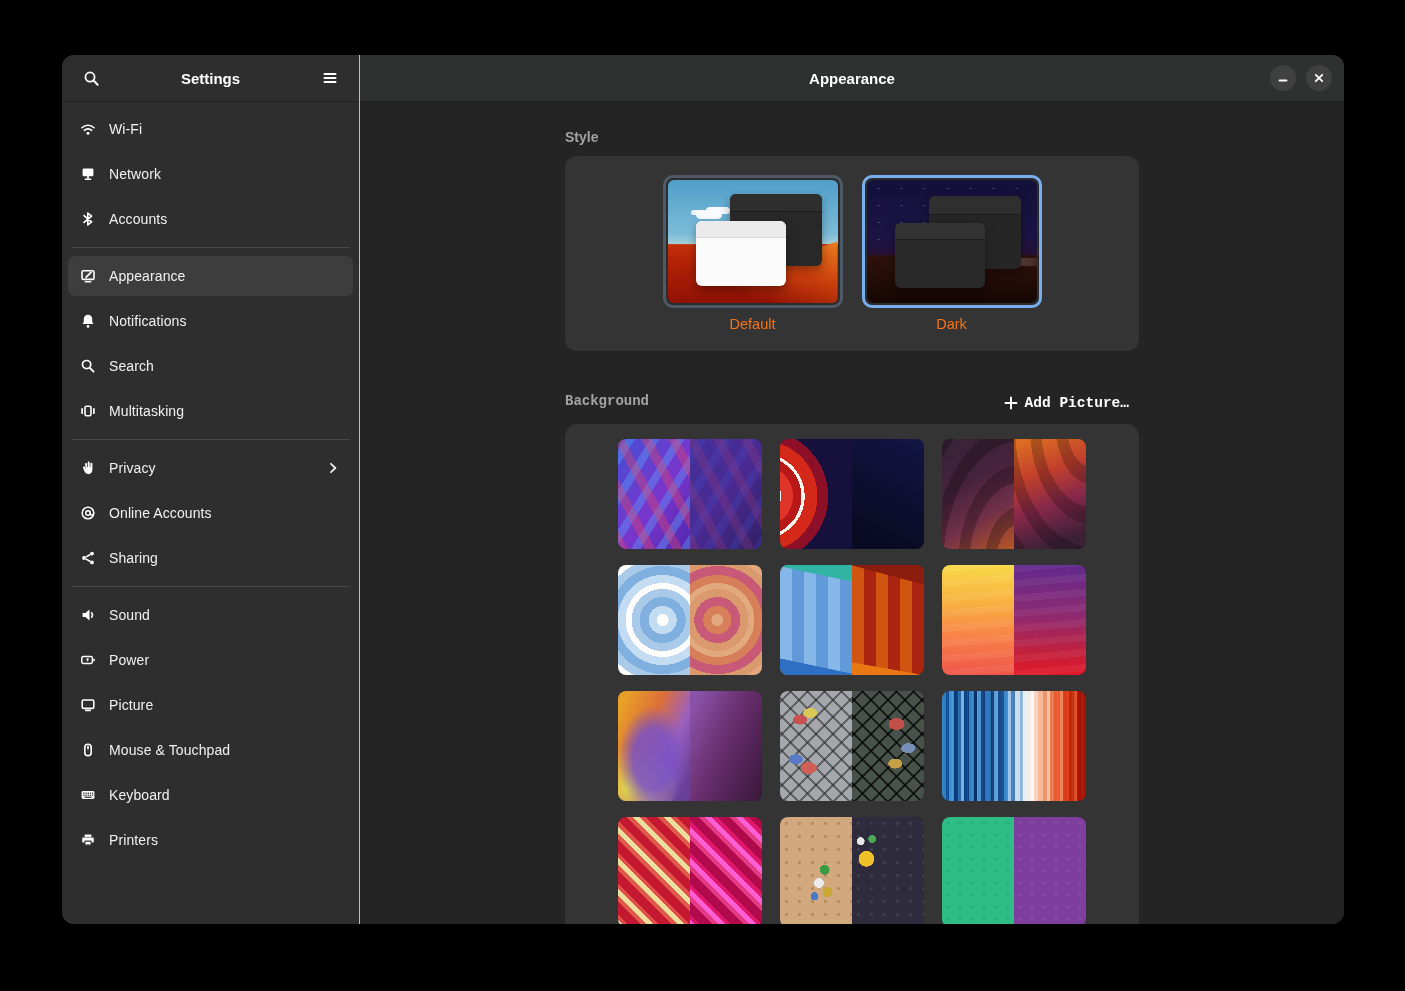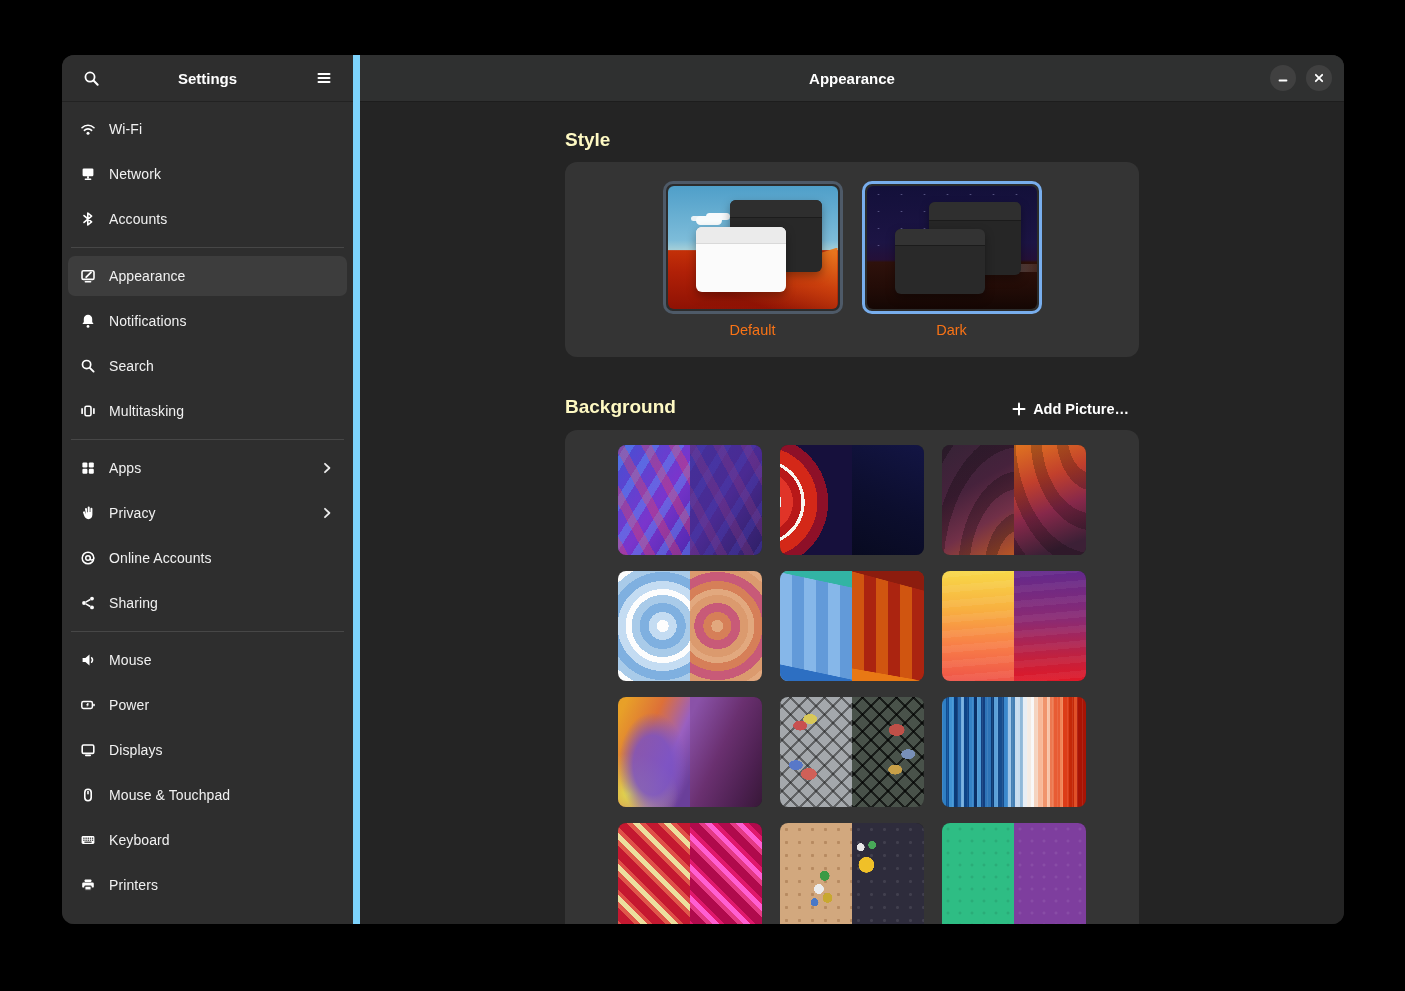--- a/index.html
+++ b/index.html
@@ -2,21 +2,21 @@
 <html><head>
 <meta charset="utf-8">
 <style>
   * { margin:0; padding:0; box-sizing:border-box; }
   html,body { width:1405px; height:991px; background:#000; font-family:"Liberation Sans",sans-serif; overflow:hidden; }
 
   .window { position:absolute; left:62px; top:55px; width:1282px; height:869px;
     border-radius:12px; overflow:hidden; display:flex; background:#242424; }
 
   
-  .sidebar { width:298px; flex:0 0 298px; background:#2e2e2e; border-right:7px solid #7dd3fc; display:flex; flex-direction:column; }
+  .sidebar { width:298px; flex:0 0 298px; background:#2e2e2e; border-right:1px solid #7dd3fc; display:flex; flex-direction:column; }
   .sidebar-header { height:46px; flex:0 0 46px; display:flex; align-items:center; padding:0 14px; box-shadow:0 1px 0 #222; }
   .icon-btn { width:30px; height:30px; border:none; background:transparent; border-radius:6px; display:flex; align-items:center; justify-content:center; cursor:pointer; }
   .sidebar-title { flex:1; text-align:center; color:#fff; font-weight:bold; font-size:15px; }
   .sidebar-list { flex:1; padding:8px 6px; overflow:hidden; }
   .item { height:40px; margin-bottom:5px; display:flex; align-items:center; padding:0 12px; border-radius:7px; color:#f1f1f1; font-size:14px; cursor:pointer; }
   .item.selected { background:#3d3d3d; }
   .item .ic { width:16px; height:16px; margin-right:13px; display:flex; align-items:center; justify-content:center; flex:0 0 16px; }
   .item .lbl { flex:1; letter-spacing:.1px; }
   .item .chev { width:16px; height:16px; opacity:.9; }
   .divider { height:1px; background:#474747; margin:8px 3px; }
@@ -25,21 +25,21 @@
   
   .main { flex:1; display:flex; flex-direction:column; background:#242424; position:relative; }
   .main-header { height:46px; flex:0 0 46px; background:#2f3030; position:relative; display:flex; align-items:center; box-shadow:0 1px 0 #1d1d1d; }
   .main-title { position:absolute; left:0; right:0; text-align:center; color:#fff; font-weight:bold; font-size:15px; }
   .win-controls { position:absolute; right:12px; display:flex; gap:10px; }
   .win-btn { width:26px; height:26px; border-radius:50%; background:#404040; border:none; display:flex; align-items:center; justify-content:center; cursor:pointer; }
 
   .content { flex:1; overflow:hidden; }
   .content-inner { width:574px; margin:0 auto; padding-top:28px; }
 
-  .section-title { color:#fef9c3; font-weight:bold; font-size:19px; margin-bottom:11px; }
+  .section-title { color:#a3a3a3; font-weight:bold; font-size:14px; margin-bottom:11px; }
 
   
   .style-card { background:#343434; border-radius:12px; height:195px; display:flex; align-items:center; justify-content:center; gap:19px; }
   .style-option { display:flex; flex-direction:column; align-items:center; cursor:pointer; }
   .preview { width:180px; height:133px; border-radius:10px; padding:2px; background:#2c2c2c; border:3px solid #4e5a68; overflow:hidden; }
   .style-option.selected .preview { border-color:#78aeed; }
   .preview-art { width:100%; height:100%; border-radius:6px; position:relative; overflow:hidden; }
   .option-label { margin-top:8px; color:#f97316; font-size:14.5px; }
 
   .art-default { background:linear-gradient(180deg,#4f9fc9 0%,#7dbcd9 44%,#a5cfd8 52%,#c33008 52.5%,#b02007 70%,#8f1204 100%); }
@@ -58,21 +58,21 @@
   .art-dark .stars { position:absolute; inset:0 0 40% 0;
     background-image:radial-gradient(rgba(200,200,255,.7) .6px, transparent 1.2px); background-size:23px 17px; opacity:.5; }
   .art-dark .streak { position:absolute; right:0; bottom:30%; width:55%; height:7%;
     background:linear-gradient(90deg, transparent, rgba(190,190,200,.45) 60%, rgba(120,90,80,.3)); }
   .mw-back-dark { left:37%; top:13%; width:54%; height:59%; background:#262626; }
   .mw-back-dark .bar { background:#2f2f2f; border-bottom:1px solid #1b1b1b; }
   .mw-front-dark { left:17%; top:35%; width:53%; height:53%; background:#292929; }
   .mw-front-dark .bar { background:#333; border-bottom:1px solid #1b1b1b; }
 
   
-  .bg-head { margin-top:38px; display:flex; align-items:center; justify-content:space-between; }
+  .bg-head { margin-top:38px; display:flex; align-items:center; justify-content:space-between;font-family:Liberation Mono, monospace; }
   .bg-head .section-title { margin-bottom:11px; }
   .add-btn { display:flex; align-items:center; gap:7px; background:transparent; border:none; color:#fff; font-weight:bold;
     font-size:14.5px; font-family:inherit; cursor:pointer; padding:6px 10px; border-radius:6px; margin-bottom:7px; }
   .bg-card { background:#343434; border-radius:12px 12px 0 0; height:560px; padding:15px 53px; }
   .wall-grid { display:grid; grid-template-columns:repeat(3,144px); gap:16px 18px; }
   .tile { width:144px; height:110px; border-radius:8px; overflow:hidden; position:relative; cursor:pointer; background:#222; }
   .half { position:absolute; top:0; bottom:0; width:50%; }
   .half.l { left:0; } .half.r { right:0; }
 
   
@@ -272,38 +272,20 @@
               <rect x="5" y="3.2" width="6" height="9.6" rx="1.6" fill="none" stroke="#fff" stroke-width="1.6"></rect>
               <line x1="2.1" y1="5.8" x2="2.1" y2="10.2" stroke="#fff" stroke-width="1.7" stroke-linecap="round"></line>
               <line x1="13.9" y1="5.8" x2="13.9" y2="10.2" stroke="#fff" stroke-width="1.7" stroke-linecap="round"></line>
             </svg>
         </span>
         <span class="lbl">Multitasking</span>
       </div>
 
       <div class="divider"></div>
 
-      <div class="item">
-        <span class="ic">
-          <svg width="16" height="16" viewBox="0 0 16 16">
-              <g fill="#fff">
-                <rect x="2.4" y="2.4" width="5" height="5" rx="1.2"></rect>
-                <rect x="8.8" y="2.4" width="5" height="5" rx="1.2"></rect>
-                <rect x="2.4" y="8.8" width="5" height="5" rx="1.2"></rect>
-                <rect x="8.8" y="8.8" width="5" height="5" rx="1.2"></rect>
-              </g>
-            </svg>
-        </span>
-        <span class="lbl">Apps</span>
-        <span class="chev">
-          <svg width="16" height="16" viewBox="0 0 16 16">
-              <path d="M6 3.8 L10.4 8 L6 12.2" fill="none" stroke="#fff" stroke-width="1.8" stroke-linecap="round" stroke-linejoin="round"></path>
-            </svg>
-        </span>
-      </div>
 
       <div class="item">
         <span class="ic">
           <svg width="16" height="16" viewBox="0 0 16 16">
               <path d="M5 4a1 1 0 0 1 2 0v3.2h.7V2.6a1 1 0 0 1 2 0V7h.7V3.8a1 1 0 0 1 2 0v5.7c0 2.9-1.7 4.7-4 4.7-2.2 0-3.6-1.5-4.3-3.6l-1-2.9a1 1 0 0 1 1.9-.7l1 2.6z" fill="#fff"></path>
             </svg>
         </span>
         <span class="lbl">Privacy</span>
         <span class="chev">
           <svg width="16" height="16" viewBox="0 0 16 16">
@@ -342,42 +324,42 @@
 
       <div class="divider"></div>
 
       <div class="item">
         <span class="ic">
           <svg width="16" height="16" viewBox="0 0 16 16">
               <path d="M9.5 2.6 5.4 6H2.6v4h2.8l4.1 3.4z" fill="#fff"></path>
               <path d="M11.6 5.8a3.4 3.4 0 0 1 0 4.4" fill="none" stroke="#fff" stroke-width="1.5" stroke-linecap="round"></path>
             </svg>
         </span>
-        <span class="lbl">Mouse</span>
+        <span class="lbl">Sound</span>
       </div>
 
       <div class="item">
         <span class="ic">
           <svg width="16" height="16" viewBox="0 0 16 16">
               <rect x="1.8" y="4.6" width="10.6" height="6.8" rx="1.6" fill="none" stroke="#fff" stroke-width="1.5"></rect>
               <rect x="13.2" y="6.8" width="1.6" height="2.4" rx=".6" fill="#fff"></rect>
               <path d="M7.6 5.9 5.9 8.3h1.6l-1 1.9 2.8-2.6H7.8l1-1.7z" fill="#fff"></path>
             </svg>
         </span>
         <span class="lbl">Power</span>
       </div>
 
       <div class="item">
         <span class="ic">
           <svg width="16" height="16" viewBox="0 0 16 16">
               <rect x="2.2" y="3" width="11.6" height="8.4" rx="1.4" fill="none" stroke="#fff" stroke-width="1.6"></rect>
               <rect x="5" y="12.6" width="6" height="1.6" rx=".8" fill="#fff"></rect>
             </svg>
         </span>
-        <span class="lbl">Displays</span>
+        <span class="lbl">Picture</span>
       </div>
 
       <div class="item">
         <span class="ic">
           <svg width="16" height="16" viewBox="0 0 16 16">
               <rect x="4.8" y="2.2" width="6.4" height="11.6" rx="3.2" fill="none" stroke="#fff" stroke-width="1.6"></rect>
               <line x1="8" y1="4.6" x2="8" y2="6.8" stroke="#fff" stroke-width="1.6" stroke-linecap="round"></line>
             </svg>
         </span>
         <span class="lbl">Mouse &amp; Touchpad</span>

